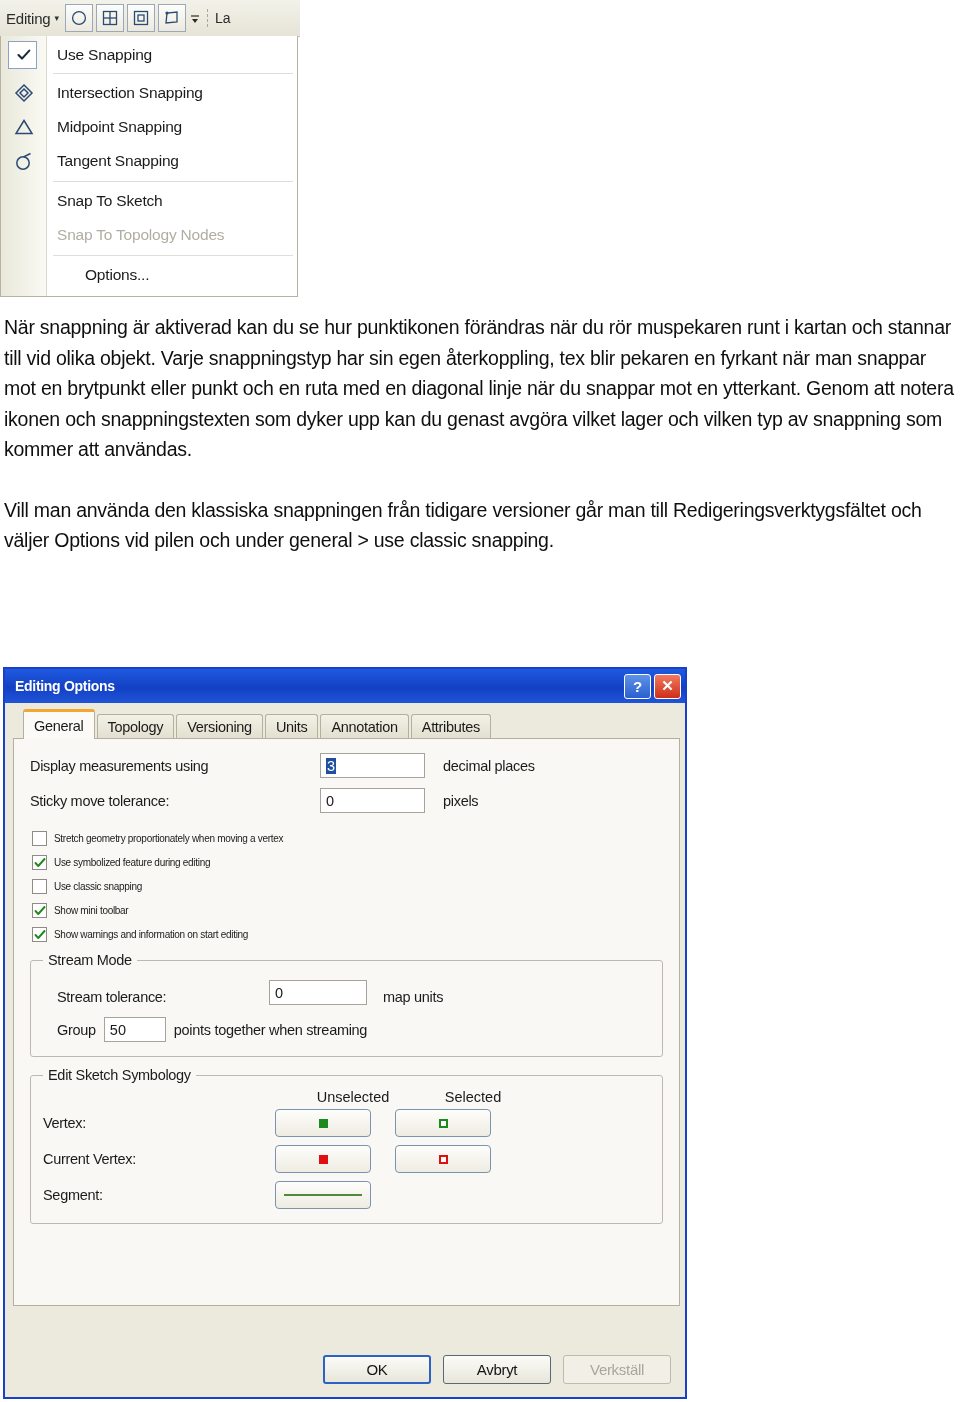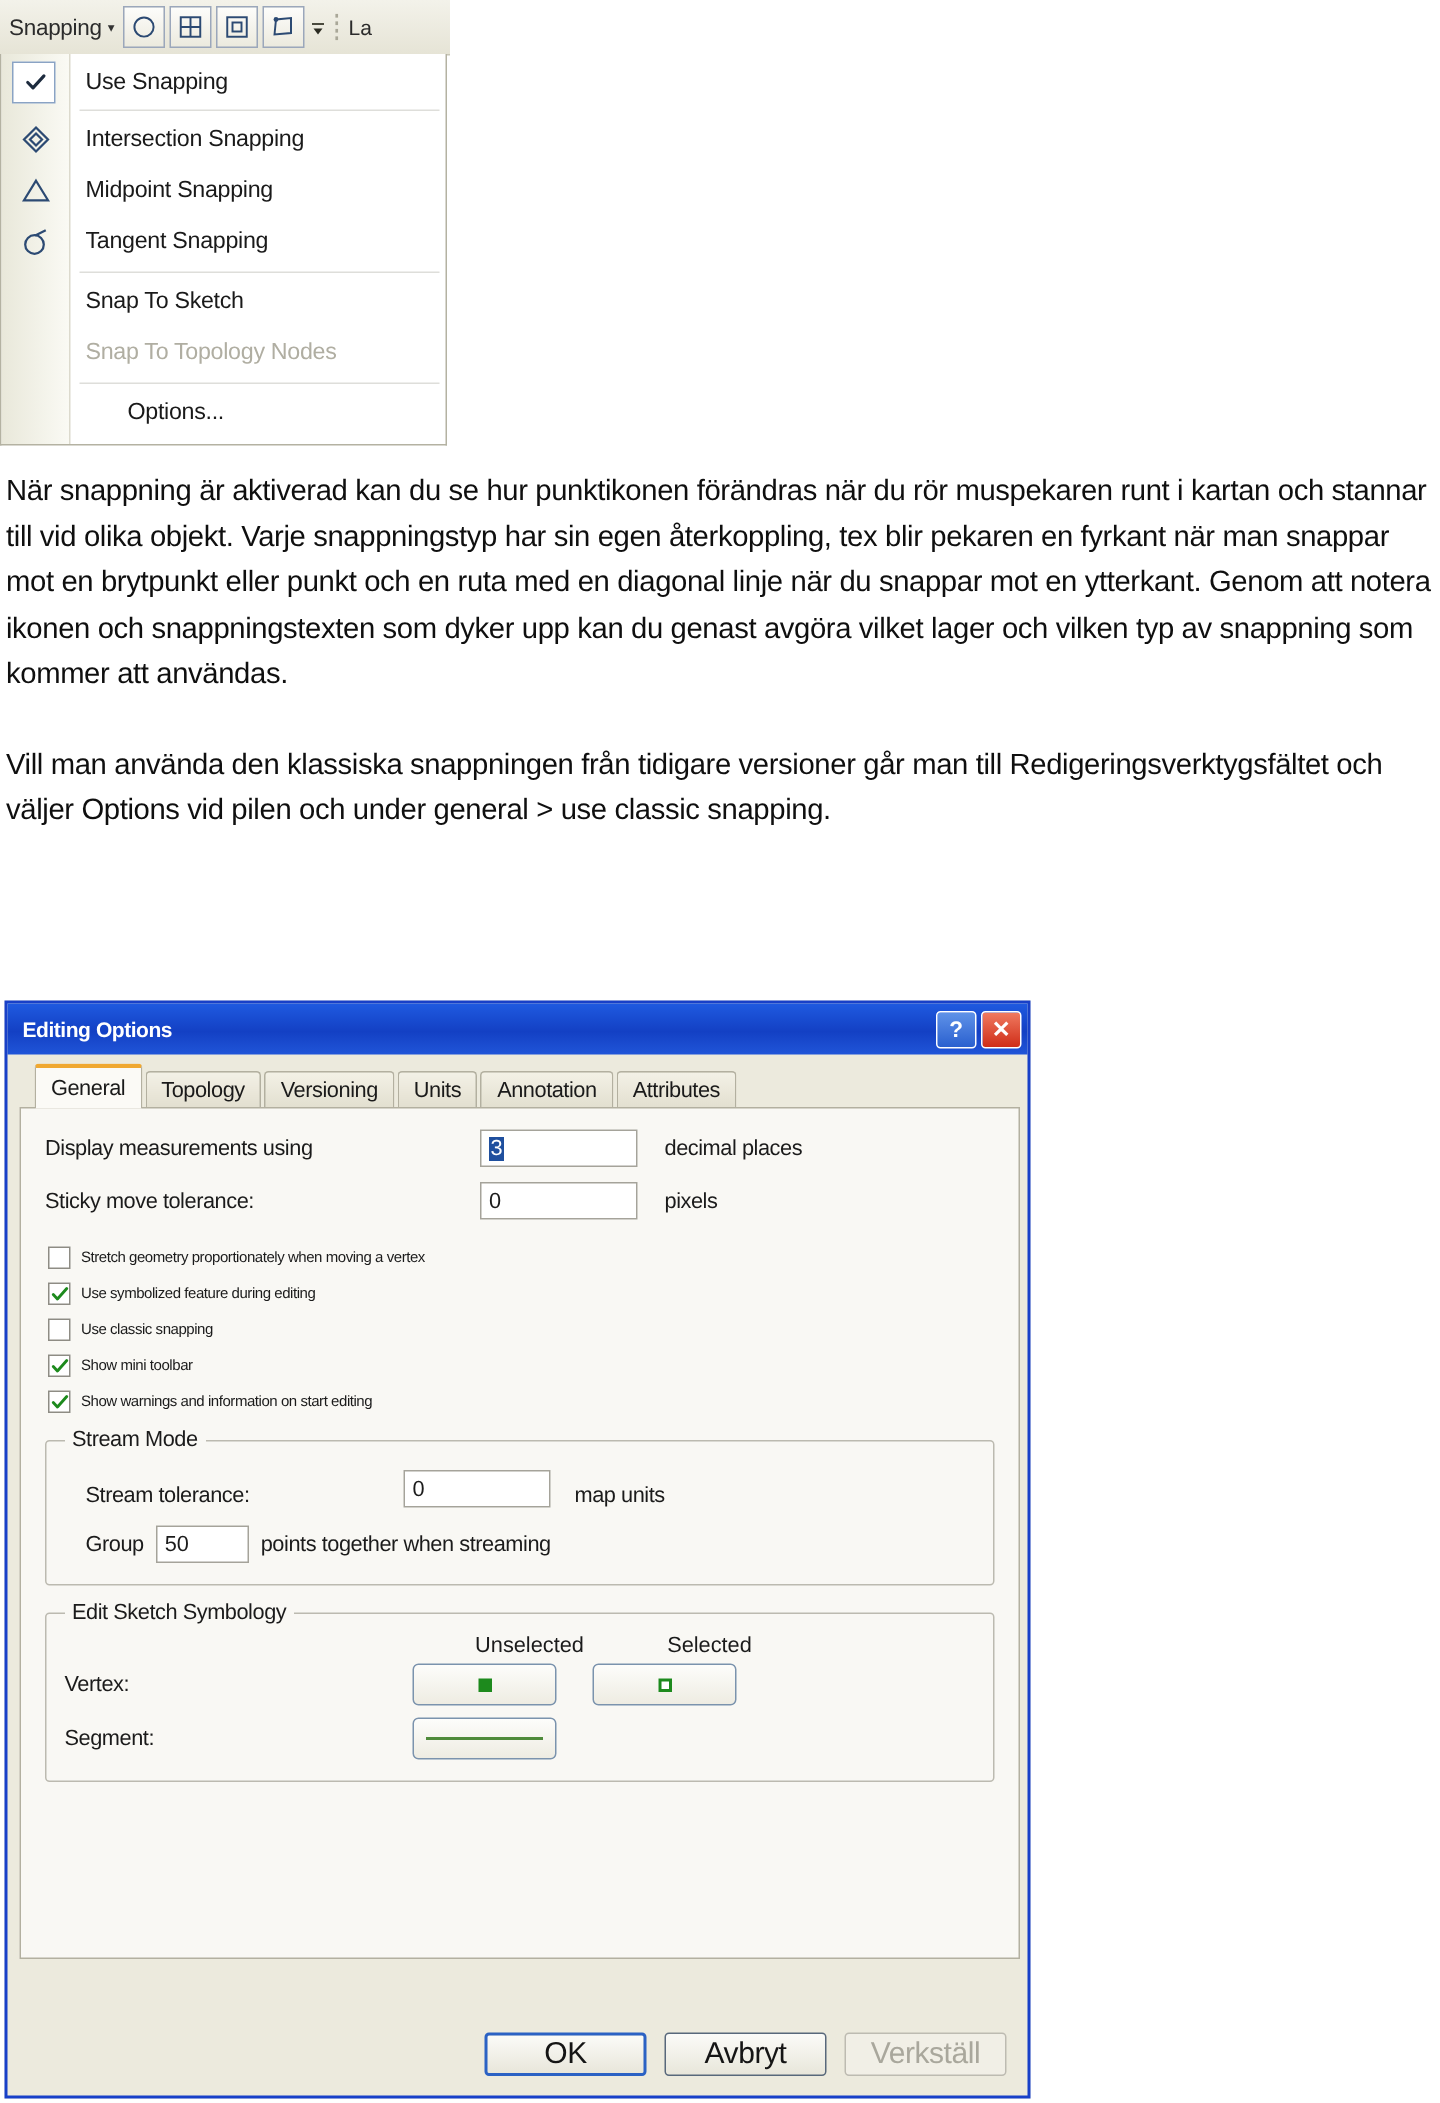--- a/index.html
+++ b/index.html
@@ -168,32 +168,32 @@
 
   .btnbar{
     position:absolute;left:0;right:0;bottom:0;height:56px;
     display:flex;align-items:center;justify-content:flex-end;
     padding-right:14px;gap:12px;
   }
   .btn{
     width:108px;height:29px;border:1px solid #58687b;border-radius:3px;
     background:linear-gradient(#fbfbf8,#e8e6da);
     display:flex;align-items:center;justify-content:center;
-    font-size:20px;color:#151515;letter-spacing:-0.3px;box-sizing:border-box;
+    font-size:15px;color:#151515;letter-spacing:-0.3px;box-sizing:border-box;
   }
   .btn.default{border:2px solid #2b62c4;}
   .btn.disabled{color:#a9a79c;border-color:#bdbbb1;background:#f1efe6;}
 </style>
 </head>
 <body>
 
 <div class="snap-shot">
 
   <div class="snap-toolbar">
-    <span class="snap-label">Snapping</span>
+    <span class="snap-label">Editing</span>
     <span class="snap-caret">▾</span>
     <span class="tb-sep"></span>
 
     <span class="tb-btn">
       <svg width="18" height="18" viewBox="0 0 18 18">
           <circle cx="9" cy="9" r="6.4" fill="none" stroke="#2c4a73" stroke-width="1.3"></circle>
         </svg>
     </span>
     <span class="tb-btn">
       <svg width="18" height="18" viewBox="0 0 18 18">
@@ -396,20 +396,29 @@
         <div class="symrow">
           <span class="symlabel">Vertex:</span>
           <span class="symbtn">
             <span class="sq" style="background:#1d8a1d;"></span>
           </span>
           <span class="symbtn">
             <span class="sq" style="border:2px solid #1d8a1d;background:#ffffff;"></span>
           </span>
         </div>
 
+        <div class="symrow">
+          <span class="symlabel">Current Vertex:</span>
+          <span class="symbtn">
+            <span class="sq" style="background:#e01010;"></span>
+          </span>
+          <span class="symbtn">
+            <span class="sq" style="border:2px solid #e01010;background:#ffffff;"></span>
+          </span>
+        </div>
 
         <div class="symrow" style="margin-bottom:2px;">
           <span class="symlabel">Segment:</span>
           <span class="symbtn">
             <span class="seg-line" style="background:#4e8a3a;"></span>
           </span>
         </div>
       </fieldset>
 
     </div>

